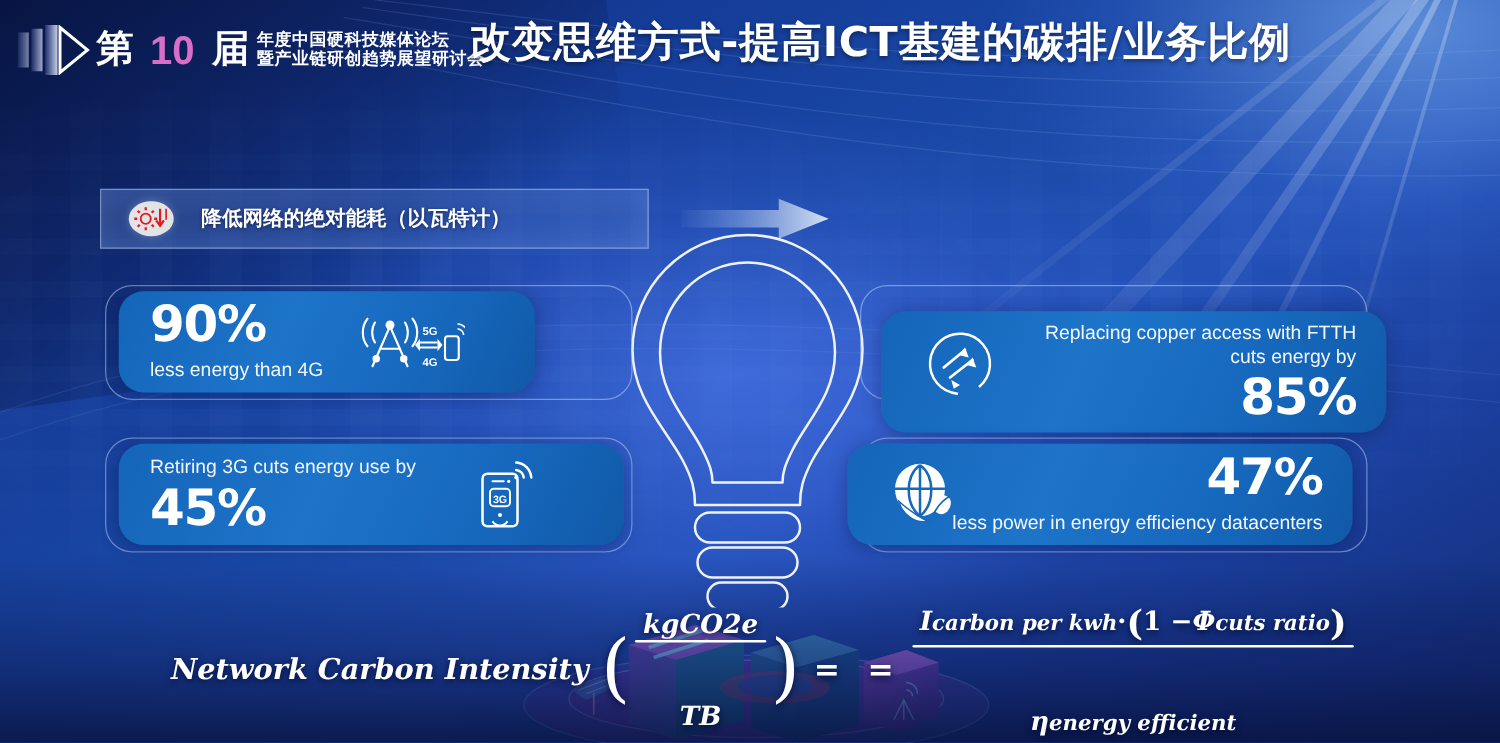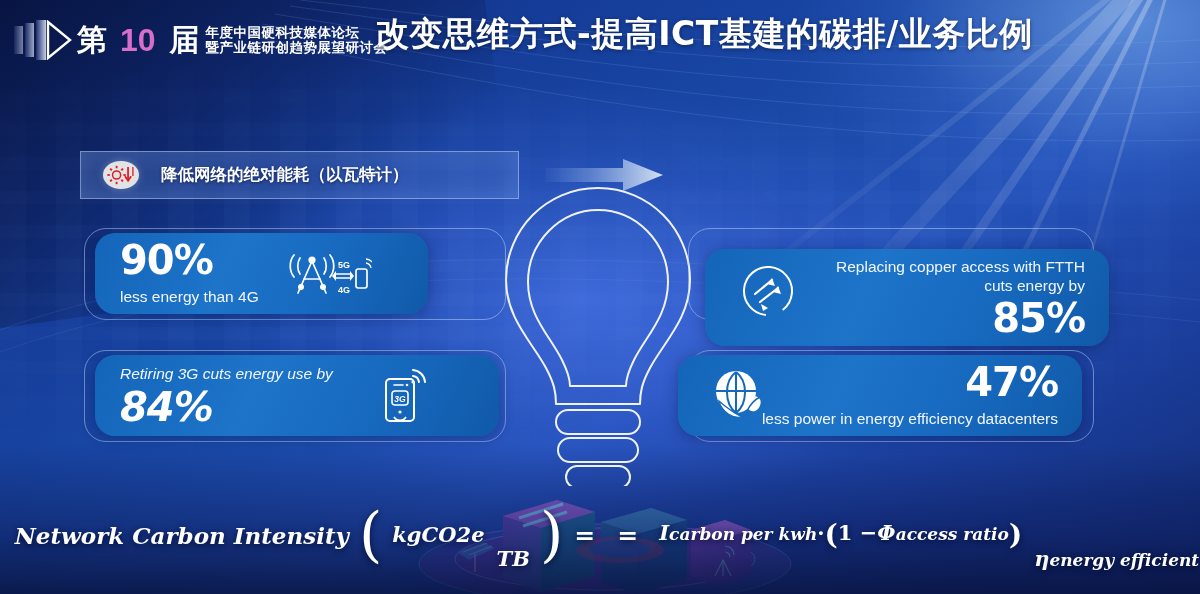--- a/index.html
+++ b/index.html
@@ -123,21 +123,21 @@
   }
 
   
   #frame1{left:84px;top:228px;width:420px;height:90px;}
   #card1{left:95px;top:233px;width:333px;height:81px;padding:0;}
   #card1 .txt{margin-left:25px;}
   #card1 .icon{position:absolute;right:56px;top:16px;width:86px;height:50px;}
 
   
   #frame2{left:84px;top:350px;width:420px;height:90px;}
-  #card2{left:95px;top:355px;width:404px;height:81px;font-style:italic;}
+  #card2{left:95px;top:355px;width:404px;height:81px;}
   #card2 .txt{margin-left:25px;}
   #card2 .icon{position:absolute;right:68px;top:12px;width:52px;height:58px;}
 
   
   #frame3{left:688px;top:228px;width:404px;height:90px;}
   #card3{left:705px;top:233px;width:404px;height:97px;margin-top:16px;}
   #card3 .txt{margin-left:auto;margin-right:24px;text-align:right;}
   #card3 .icon{position:absolute;left:36px;top:15px;width:54px;height:54px;}
 
   
@@ -155,21 +155,21 @@
     display:flex;align-items:center;justify-content:center;
     font-family:"DejaVu Serif","Liberation Serif",serif;
     color:#ffffff;text-shadow:0 2px 6px rgba(2,10,45,.85);
     font-style:italic;font-weight:bold;
   }
   .f-lead{font-size:23px;margin-right:10px;white-space:nowrap;}
   .paren{
     font-size:60px;font-weight:normal;line-height:.82;
     font-family:"DejaVu Serif","Liberation Serif",serif;font-style:normal;
   }
-  .frac{display:inline-flex;flex-direction:row;align-items:center;justify-content:center;margin:0 4px;}
+  .frac{display:inline-flex;flex-direction:column;align-items:center;justify-content:center;margin:0 4px;}
   .frac .num{padding:0 6px 1px 6px;white-space:nowrap;}
   .frac .den{padding:2px 6px 0 6px;white-space:nowrap;margin-top:44px;}
   .frac .bar{height:2px;background:#fff;width:100%;border-radius:1px;}
   .f-unit{font-size:21px;}
   .f-mid{font-size:21.5px;}
   .f-eq{font-size:25px;margin:0 11px;font-style:normal;font-weight:bold;}
   .f-right{font-size:21px;}
   .sub{font-size:17px;}
   .f-norm{font-style:normal;}
 </style>
@@ -387,21 +387,21 @@
         <path d="M80 14 a6 6 0 0 1 5 5"></path>
           <path d="M80 10 a10 10 0 0 1 9 9"></path>
       </g>
     </svg>
   </div>
 
   <div class="card-frame" id="frame2"></div>
   <div class="card" id="card2">
     <div class="txt">
       <div class="small">Retiring 3G cuts energy use by</div>
-      <div class="big" style="margin-top:4px">84%</div>
+      <div class="big" style="margin-top:4px">45%</div>
     </div>
     <svg class="icon" viewBox="0 0 52 58">
       <rect x="7" y="12" width="28" height="42" rx="4" fill="none" stroke="#fff" stroke-width="2"></rect>
       <line x1="15" y1="18" x2="24" y2="18" stroke="#fff" stroke-width="1.6" stroke-linecap="round"></line>
       <circle cx="28" cy="18" r="1.3" fill="#fff"></circle>
       <rect x="13" y="24" width="16" height="14" rx="3" fill="none" stroke="#fff" stroke-width="1.6"></rect>
       <text x="21" y="35" text-anchor="middle" font-family="Liberation Sans, sans-serif" font-size="8.5" font-weight="bold" fill="#ffffff">3G</text>
       <circle cx="21" cy="45" r="1.6" fill="#fff"></circle>
       <path d="M15 50 a7 7 0 0 0 12 0" fill="none" stroke="#fff" stroke-width="1.6"></path>
       <g fill="none" stroke="#fff" stroke-width="2" stroke-linecap="round">
@@ -457,21 +457,21 @@
     <span class="frac">
       <span class="num f-unit">kgCO2e</span>
       <span class="bar"></span>
       <span class="den f-unit">TB</span>
     </span>
     <span class="paren">)</span>
     <span class="f-eq">=</span>
     <span class="f-eq">=</span>
     <span class="frac">
       <span class="num f-right">
-        <span>I</span><span class="sub">carbon per kwh</span><span class="f-norm">·</span><span class="f-norm" style="font-size:28px;vertical-align:-4px">(</span><span class="f-norm">1 −</span><span>Φ</span><span class="sub">access ratio</span><span class="f-norm" style="font-size:28px;vertical-align:-4px">)</span>
+        <span>I</span><span class="sub">carbon per kwh</span><span class="f-norm">·</span><span class="f-norm" style="font-size:28px;vertical-align:-4px">(</span><span class="f-norm">1 −</span><span>Φ</span><span class="sub">cuts ratio</span><span class="f-norm" style="font-size:28px;vertical-align:-4px">)</span>
       </span>
       <span class="bar"></span>
       <span class="den f-right">
         <span>η</span><span class="sub">energy efficient</span>
       </span>
     </span>
   </div>
 
 </div>
 

